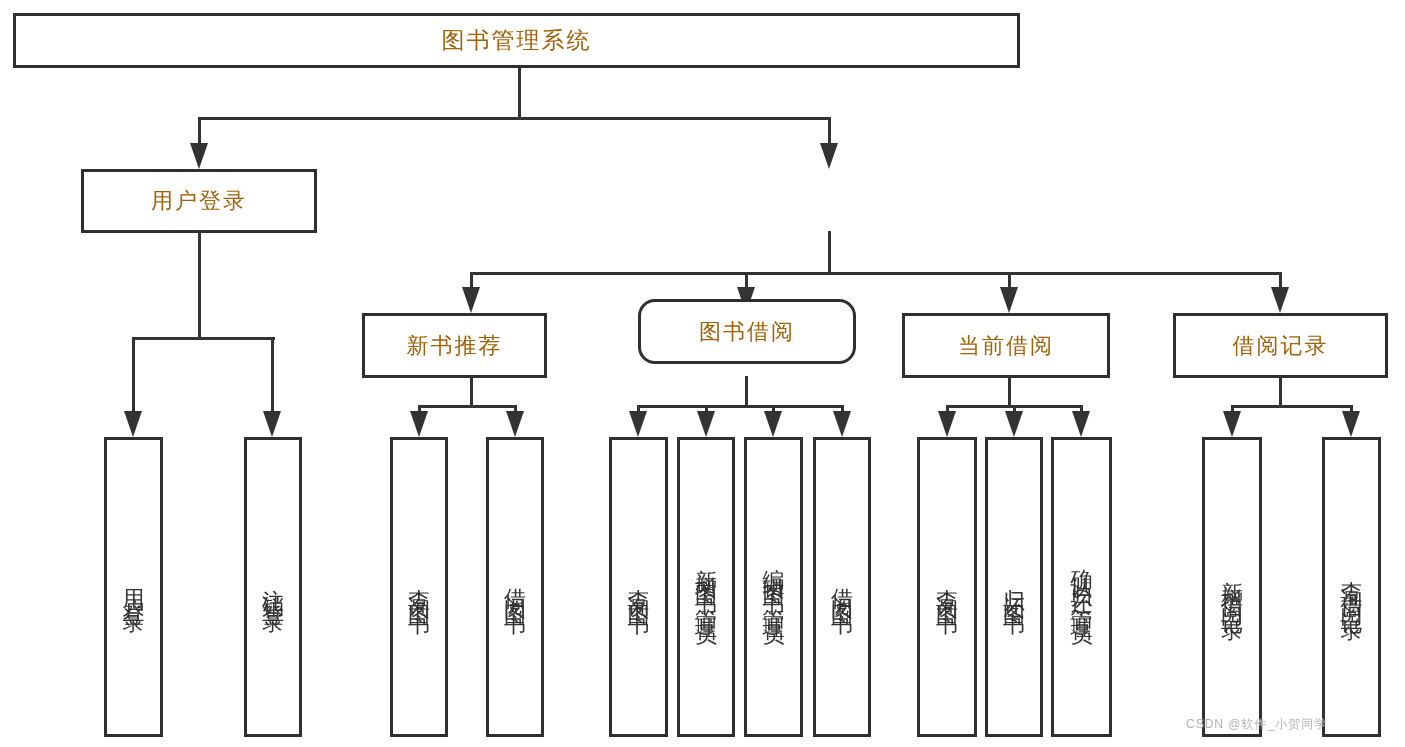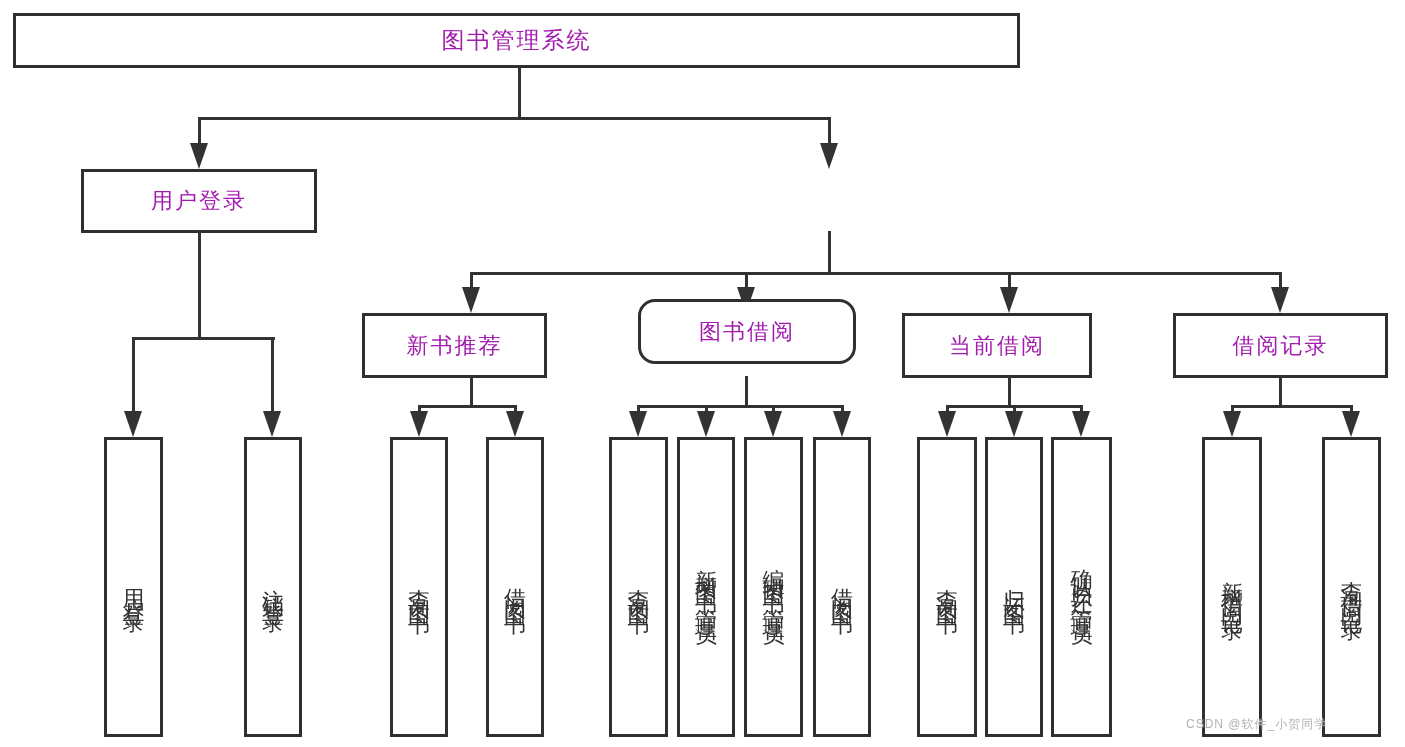--- a/index.html
+++ b/index.html
@@ -4,21 +4,21 @@
 <style>
   html,body{margin:0;padding:0;background:#ffffff;}
   #stage{
     position:relative;width:1405px;height:747px;background:#ffffff;overflow:hidden;
     font-family:"Liberation Sans","DejaVu Sans",sans-serif;color:#333333;
   }
   .box{
     position:absolute;box-sizing:border-box;background:#ffffff;
     border:3px solid #2f2f2f;display:flex;align-items:center;justify-content:center;
   }
-  .hlabel{font-size:22px;letter-spacing:2px;color:#a21caf;white-space:nowrap;text-align:center;}
+  .hlabel{font-size:22px;letter-spacing:2px;color:#a16207;white-space:nowrap;text-align:center;}
   .root-label{font-size:23px;}
   .vlabel{
     writing-mode:vertical-rl;text-orientation:mixed;
     font-size:22px;letter-spacing:8px;color:#333;line-height:1;
   }
   .seg{position:absolute;background:#333333;}
   .v{width:3px;}
   .h{height:3px;}
   .arrow{
     position:absolute;width:0;height:0;
@@ -68,21 +68,21 @@
   <div class="arrow" style="left:1000px;top:287px;"></div>
   <div class="seg v" style="left:1279px;top:272px;height:18px;"></div>
   <div class="arrow" style="left:1271px;top:287px;"></div>
 
   <div class="box" style="left:362px;top:313px;width:185px;height:65px;">
     <span class="hlabel">新书推荐</span>
   </div>
   <div class="box" style="left:638px;top:299px;width:218px;height:65px;border-radius:17px;">
     <span class="hlabel">图书借阅</span>
   </div>
-  <div class="box" style="left:902px;top:313px;width:190px;height:65px;">
+  <div class="box" style="left:902px;top:313px;width:208px;height:65px;">
     <span class="hlabel">当前借阅</span>
   </div>
   <div class="box" style="left:1173px;top:313px;width:215px;height:65px;">
     <span class="hlabel">借阅记录</span>
   </div>
 
   <div class="seg v" style="left:470px;top:376px;height:31px;"></div>
   <div class="seg h" style="left:418px;top:405px;width:99px;"></div>
   <div class="seg v" style="left:418px;top:405px;height:9px;"></div>
   <div class="arrow" style="left:410px;top:411px;"></div>

